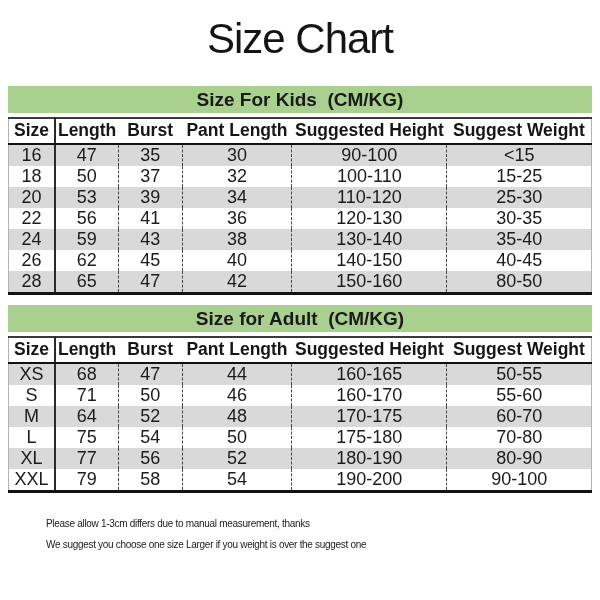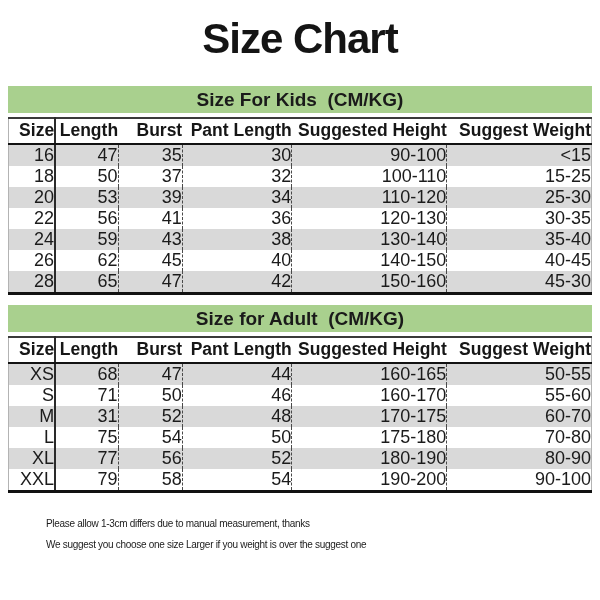--- a/index.html
+++ b/index.html
@@ -13,42 +13,42 @@
     width:600px;height:600px;
     background:#ffffff;
     font-family:"Liberation Sans","DejaVu Sans",sans-serif;
     color:var(--text);
   }
   .page{position:relative;width:600px;height:600px;overflow:hidden;background:#fff;}
 
   .title{
     margin:0;padding-top:16px;
     text-align:center;
-    font-size:42px;font-weight:700;letter-spacing:-1px;
+    font-size:42px;font-weight:400;letter-spacing:-1px;
     color:#141414;line-height:1.1;
   }
 
   .size-section{margin:0 8px;}
   .size-section.kids{margin-top:24px;border-radius:28px;}
   .size-section.adult{margin-top:10px;}
 
   .section-bar{
     height:27px;
     background:var(--section-bg);
     display:flex;align-items:center;justify-content:center;
     font-size:19px;font-weight:700;color:#1a1a1a;
     white-space:pre;
   }
 
   table{
     width:100%;
     border-collapse:collapse;
     table-layout:fixed;
     margin-top:4px;
-    text-align:right;
+    text-align:center;
     border-top:2px solid #3a3a3a;
     border-bottom:3px solid #121212;
     border-left:1px solid #b3b3b3;
     border-right:1px solid #b3b3b3;
   }
   th{
     font-weight:700;
     font-size:17.5px;
     height:25px;
     padding:1px 0 2px 0;
@@ -152,21 +152,21 @@
             <td>40</td>
             <td>140-150</td>
             <td>40-45</td>
           </tr>
           <tr>
             <td>28</td>
             <td>65</td>
             <td>47</td>
             <td>42</td>
             <td>150-160</td>
-            <td>45-30</td>
+            <td>80-50</td>
           </tr>
         </tbody>
     </table>
   </section>
 
   <section class="size-section adult">
     <div class="section-bar">Size for Adult  (CM/KG)</div>
     <table>
       <colgroup>
         <col style="width:8%">
@@ -198,21 +198,21 @@
           <tr>
             <td>S</td>
             <td>71</td>
             <td>50</td>
             <td>46</td>
             <td>160-170</td>
             <td>55-60</td>
           </tr>
           <tr>
             <td>M</td>
-            <td>31</td>
+            <td>64</td>
             <td>52</td>
             <td>48</td>
             <td>170-175</td>
             <td>60-70</td>
           </tr>
           <tr>
             <td>L</td>
             <td>75</td>
             <td>54</td>
             <td>50</td>

